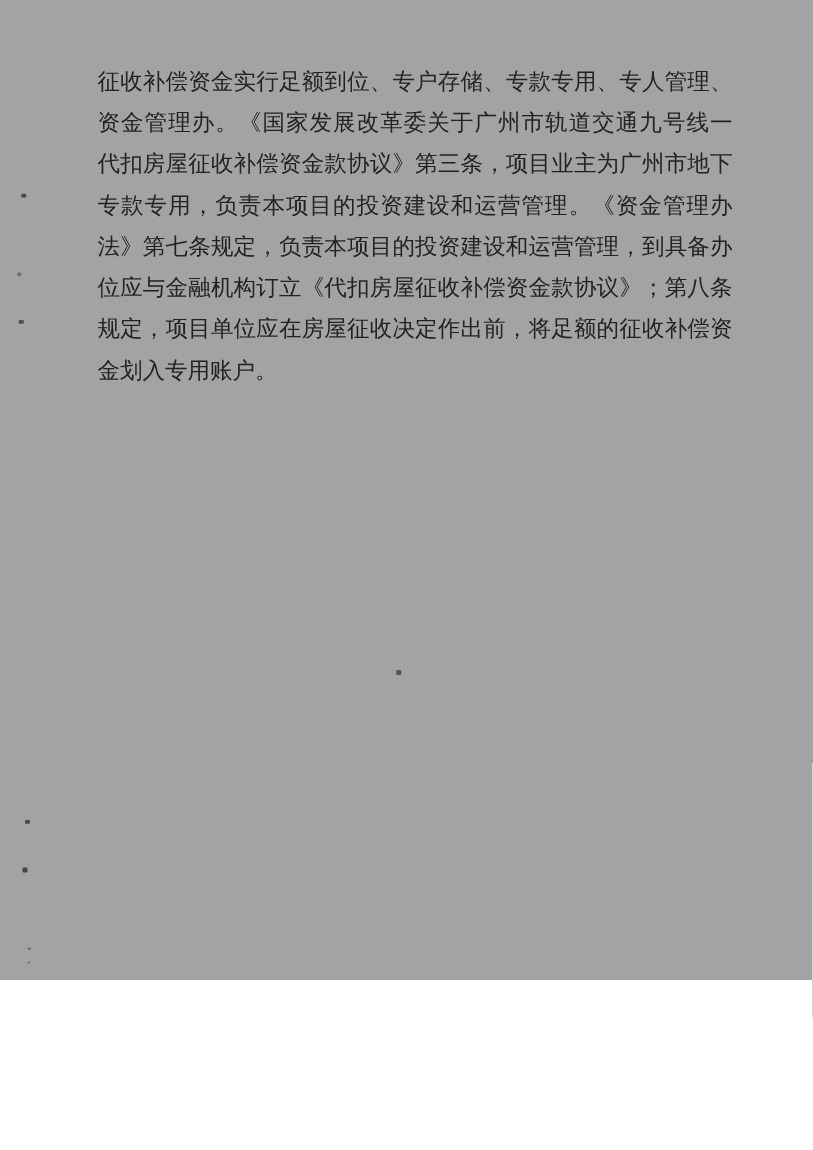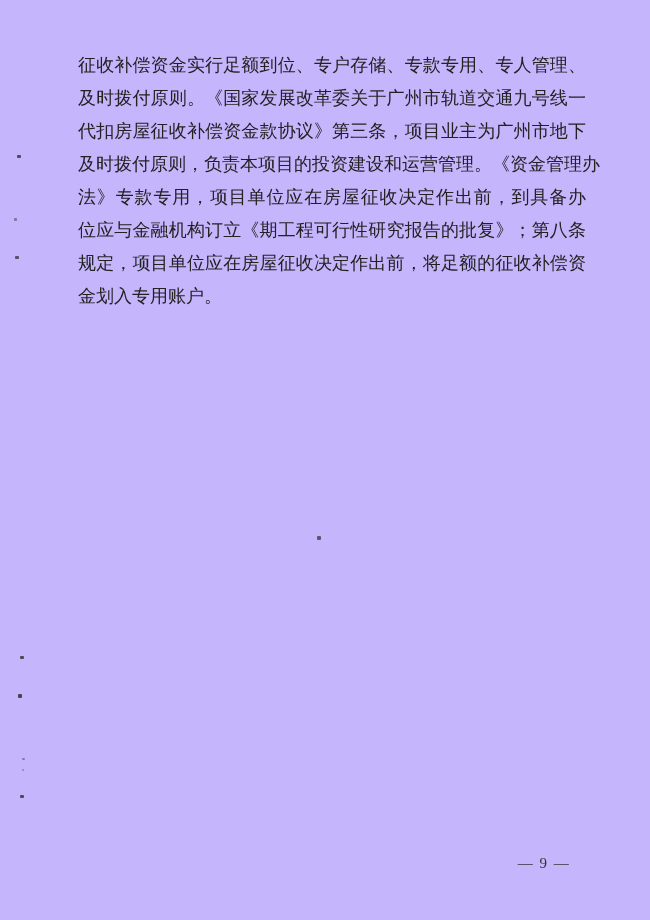--- a/index.html
+++ b/index.html
@@ -3,22 +3,22 @@
 <meta charset="utf-8">
 <style>
   html, body {
     margin: 0;
     padding: 0;
     background: #ffffff;
   }
   .page {
     position: relative;
     width: 650px;
-    height: 920px;
-    background: #c4b5fd;
+    height: 784px;
+    background: #a3a3a3;
     overflow: hidden;
     font-family: "Liberation Serif", "DejaVu Serif", serif;
   }
   .text-block {
     position: absolute;
     left: 78px;
     top: 49px;
     width: 508px;
     color: #222222;
     font-size: 18px;
@@ -52,25 +52,25 @@
     background: #3a3a3a;
     border-radius: 1px;
   }
 </style>
 </head>
 <body>
 
 <div class="page" id="page">
   <div class="text-block">
     <div class="line">征收补偿资金实行足额到位、专户存储、专款专用、专人管理、</div>
-    <div class="line">及时拨付原则。《国家发展改革委关于广州市轨道交通九号线一</div>
+    <div class="line">资金管理办。《国家发展改革委关于广州市轨道交通九号线一</div>
     <div class="line">代扣房屋征收补偿资金款协议》第三条，项目业主为广州市地下</div>
-    <div class="line">及时拨付原则，负责本项目的投资建设和运营管理。《资金管理办</div>
-    <div class="line">法》专款专用，项目单位应在房屋征收决定作出前，到具备办</div>
-    <div class="line">位应与金融机构订立《期工程可行性研究报告的批复》；第八条</div>
+    <div class="line">专款专用，负责本项目的投资建设和运营管理。《资金管理办</div>
+    <div class="line">法》第七条规定，负责本项目的投资建设和运营管理，到具备办</div>
+    <div class="line">位应与金融机构订立《代扣房屋征收补偿资金款协议》；第八条</div>
     <div class="line">规定，项目单位应在房屋征收决定作出前，将足额的征收补偿资</div>
     <div class="line last">金划入专用账户。</div>
   </div>
   <div class="page-number">— 9 —</div>
 <div class="speck" style="left: 17px; top: 155px; width: 4px; height: 3px; opacity: 0.85;"></div>
     <div class="speck" style="left: 14px; top: 218px; width: 3px; height: 3px; opacity: 0.5;"></div>
     <div class="speck" style="left: 15px; top: 256px; width: 4px; height: 3px; opacity: 0.8;"></div>
     <div class="speck" style="left: 317px; top: 536px; width: 4px; height: 4px; opacity: 0.75;"></div>
     <div class="speck" style="left: 20px; top: 656px; width: 4px; height: 3px; opacity: 0.85;"></div>
     <div class="speck" style="left: 18px; top: 694px; width: 4px; height: 4px; opacity: 0.9;"></div>

